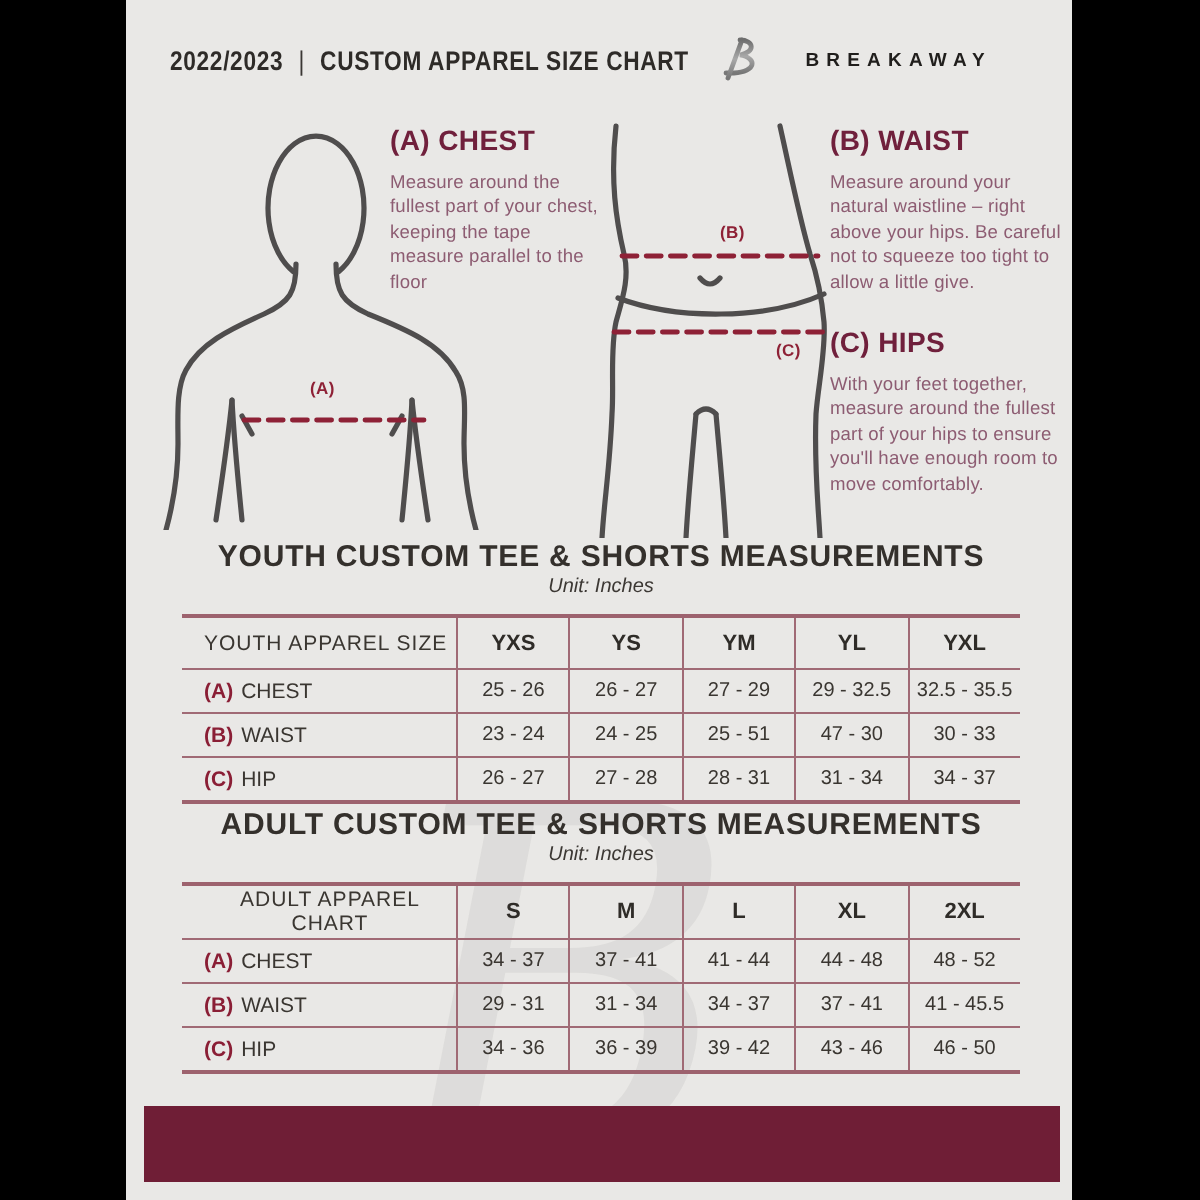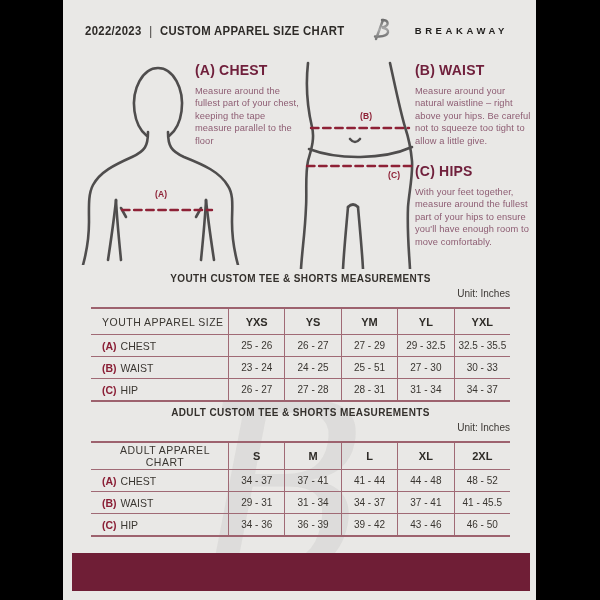--- a/index.html
+++ b/index.html
@@ -19,43 +19,43 @@
     line-height:1; user-select:none; pointer-events:none;
   }
   
   .topbar { position:absolute; left:0; top:0; width:473px; height:50px; }
   .top-title {
     position:absolute; left:22px; top:23px; white-space:nowrap;
     font-size:13.5px; font-weight:bold; color:#2e2b28; letter-spacing:.4px;
     transform:scaleX(.84); transform-origin:left center;
   }
   .top-title .sep { margin:0 9px; font-weight:400; color:#3a3734; }
-  .brand { position:absolute; right:28px; top:17px; display:flex; align-items:center; gap:24px; }
+  .brand { position:absolute; right:40px; top:17px; display:flex; align-items:center; gap:24px; }
   .brand-name { font-size:9.5px; font-weight:bold; letter-spacing:3.6px; color:#201e1c; }
   
   .fig { position:absolute; }
   .fig path { fill:none; stroke:#4f4d4d; stroke-width:2.6; stroke-linecap:round; }
   .fig .dash { stroke:#8e2136; stroke-width:2.4; stroke-dasharray:7.5 4.6; }
   .dash-label {
     position:absolute; font-size:8.5px; font-weight:bold; color:#8e2136; letter-spacing:.2px;
   }
   
   .instr { position:absolute; }
   .instr h3 { font-size:14px; font-weight:bold; color:#70203c; letter-spacing:.2px; }
   .instr p {
     margin-top:7px; font-size:9.3px; line-height:1.34;
     color:#8d5c72; letter-spacing:.1px;
   }
   
   .section { position:absolute; left:28px; width:419px; }
   .section h2 {
-    text-align:center; font-size:10px; font-weight:bold; color:#34302c;
+    text-align:center; font-size:15px; font-weight:bold; color:#34302c;
     letter-spacing:.4px; line-height:14px;
   }
-  .unit { text-align:right; font-size:10px; color:#3c3834; line-height:13px; margin-top:1px; }
+  .unit { text-align:center; font-size:10px; font-style:italic; color:#3c3834; line-height:13px; margin-top:1px; }
   .sizechart { margin-top:7px; border-top:2px solid #9d626e; border-bottom:2px solid #9d626e; }
   .trow { display:grid; grid-template-columns:137px 1fr 1fr 1fr 1fr 1fr; }
   .trow + .trow { border-top:1.6px solid #a06a75; }
   .trow .c {
     display:flex; align-items:center; justify-content:center;
     border-left:1.4px solid #a06a75; font-size:10px; color:#3a3631;
   }
   .trow .c.lab { border-left:none; justify-content:flex-start; padding-left:11px; }
   .trow.head { height:25px; }
   .trow.head .c { font-weight:bold; font-size:11px; color:#2f2c28;text-align:center; }
@@ -164,21 +164,21 @@
           <div class="c">32.5 - 35.5</div>
         </div>
         <div class="trow data">
           <div class="c lab">
               <span class="key">(B)</span>
               <span>WAIST</span>
             </div>
           <div class="c">23 - 24</div>
           <div class="c">24 - 25</div>
           <div class="c">25 - 51</div>
-          <div class="c">27 - 30</div>
+          <div class="c">47 - 30</div>
           <div class="c">30 - 33</div>
         </div>
         <div class="trow data">
           <div class="c lab">
               <span class="key">(C)</span>
               <span>HIP</span>
             </div>
           <div class="c">26 - 27</div>
           <div class="c">27 - 28</div>
           <div class="c">28 - 31</div>

